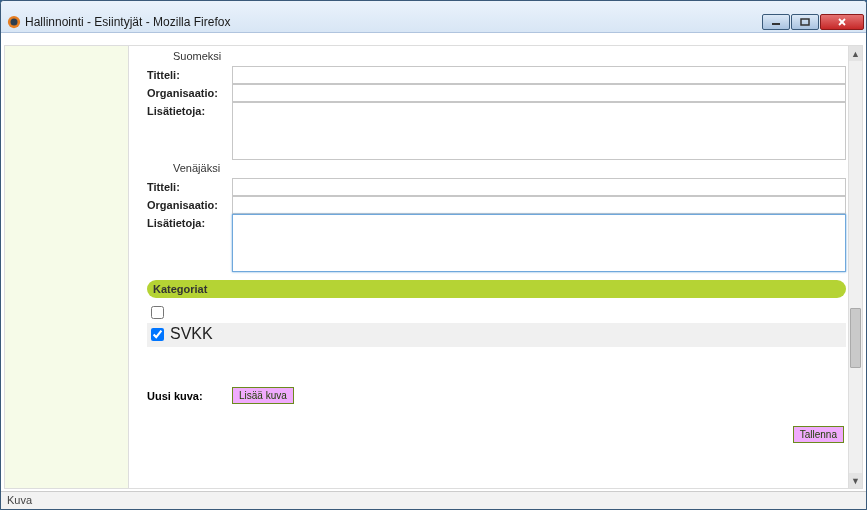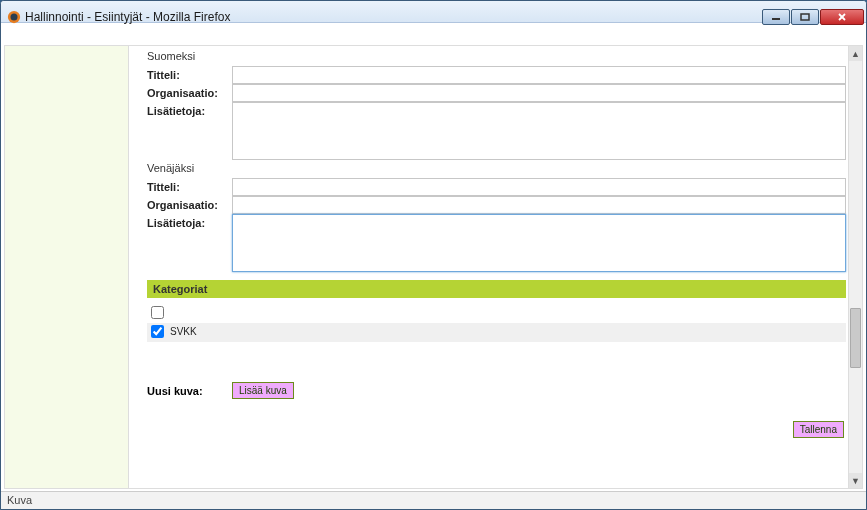--- a/index.html
+++ b/index.html
@@ -13,21 +13,21 @@
     width: 867px;
     height: 510px;
     background: #fff;
     position: relative;
     border: 1px solid #3a5a7a;
     border-radius: 4px 4px 0 0;
     overflow: hidden;
     box-shadow: 0 0 8px rgba(0,0,0,0.3);
   }
   .titlebar {
-    height: 22px;
+    height: 32px;
     background: linear-gradient(#eaf2fb, #d8e6f5);
     display: flex;
     align-items: center;
     padding: 10px 2px 0 6px;
     border-bottom: 1px solid #b0c4de;
   }
   .titlebar-icon {
     width: 14px; height: 14px;
     margin-right: 4px;
   }
@@ -131,20 +131,21 @@
   .main {
     flex: 1;
     padding: 2px 16px 8px 18px;
     position: relative;
     overflow: hidden;
   }
   .group-label {
     font-size: 11px;
     color: #333;
     padding: 2px 0 4px 0;
+    margin-left: 26px;
   }
   .form-row {
     display: flex;
   }
   .form-row label {
     width: 85px;
     font-weight: bold;
     font-size: 11px;
     color: #222;
     padding-top: 3px;
@@ -168,29 +169,30 @@
     border: 1px solid #6fa8dc;
     box-shadow: 0 0 2px #6fa8dc;
   }
   .section-hdr {
     background: #b5d334;
     color: #333;
     font-weight: bold;
     font-size: 11px;
     padding: 3px 6px;
     margin: 8px 0 6px 0;
+    border-radius: 9px;
   }
   .cat-row {
     display: flex;
     align-items: center;
     padding: 2px 4px 4px 4px;
   }
   .cat-row.alt { background: #f0f0f0; }
   .cat-row input { margin-right: 6px; }
-  .cat-label { font-size: 10px; color:#222; }
+  .cat-label { font-size: 16px; color:#222; }
   .btn {
     border: 1px solid #6b8a1d;
     background: #f0abfc;
     color: #1a3a00;
     font-size: 10px;
     padding: 2px 6px;
     cursor: pointer;
   }
   .kuva-row {
     display:flex;

